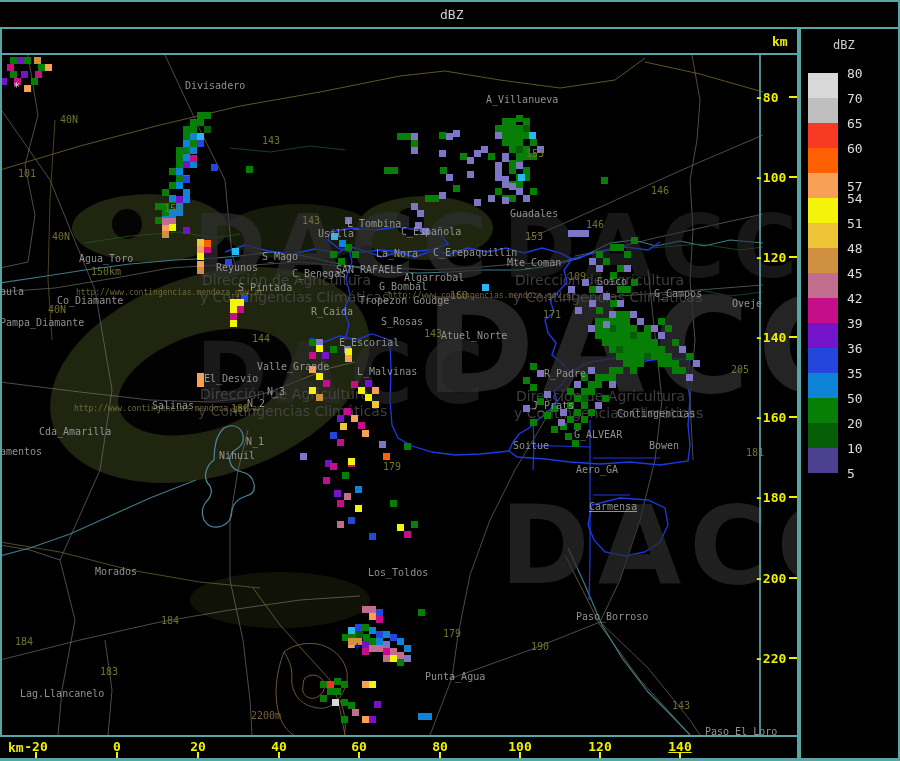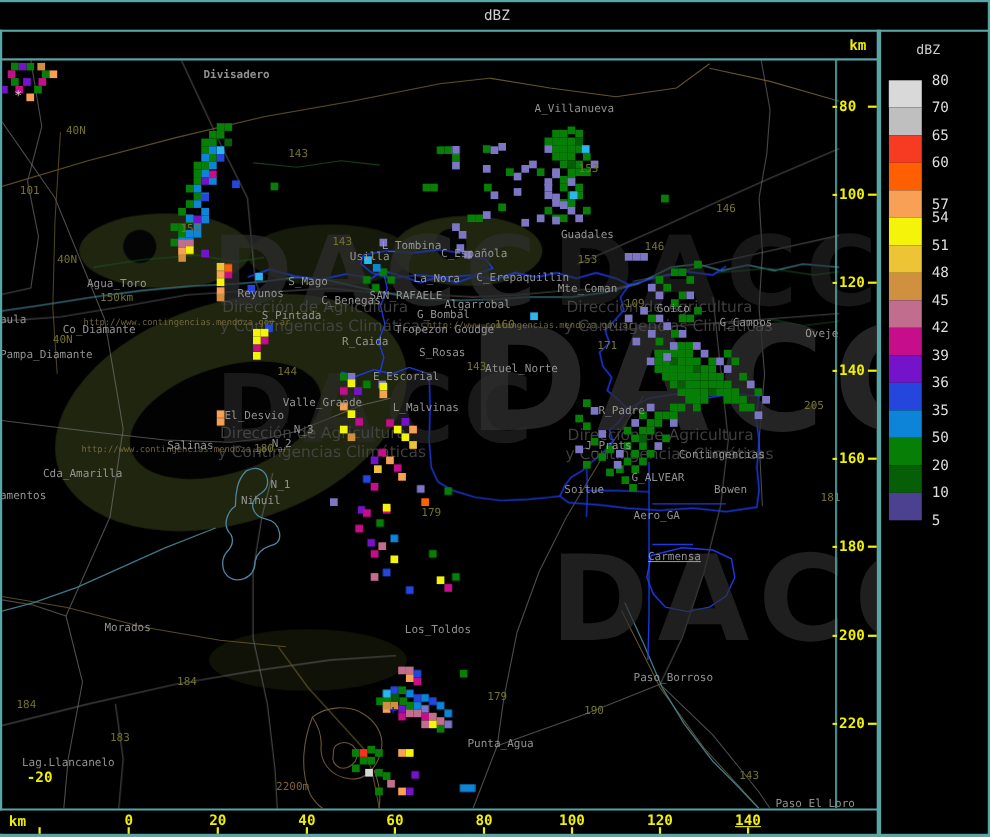--- a/index.html
+++ b/index.html
@@ -561,21 +561,21 @@
         <div class="echo" style="left: 162px; top: 231px; width: 7px; height: 7px; background: rgb(207, 145, 63);"></div>
         <div class="echo" style="left: 197px; top: 267px; width: 7px; height: 7px; background: rgb(207, 145, 63);"></div>
         <div class="echo" style="left: 316px; top: 394px; width: 7px; height: 7px; background: rgb(207, 145, 63);"></div>
         <div class="echo" style="left: 355px; top: 638px; width: 7px; height: 7px; background: rgb(207, 145, 63);"></div>
         <div class="echo" style="left: 348px; top: 638px; width: 7px; height: 7px; background: rgb(207, 145, 63);"></div>
         <div class="echo" style="left: 34px; top: 57px; width: 7px; height: 7px; background: rgb(207, 145, 63);"></div>
         <div class="echo" style="left: 327px; top: 681px; width: 7px; height: 7px; background: rgb(245, 52, 31);"></div>
         <div class="echo" style="left: 332px; top: 699px; width: 7px; height: 7px; background: rgb(216, 216, 216);"></div>
       </div>
     <div id="label-layer">
-        <div class="abs place-label" style="left: 185px; top: 63px; font-weight: bold;">Divisadero</div>
+        <div class="abs place-label" style="left: 185px; top: 80px;">Divisadero</div>
         <div class="abs place-label" style="left: 486px; top: 94px;">A_Villanueva</div>
         <div class="abs place-label" style="left: 510px; top: 208px;">Guadales</div>
         <div class="abs place-label" style="left: 347px; top: 218px;">L_Tombina</div>
         <div class="abs place-label" style="left: 318px; top: 228px;">Usilla</div>
         <div class="abs place-label" style="left: 401px; top: 226px;">C_Española</div>
         <div class="abs place-label" style="left: 376px; top: 248px;">La_Nora</div>
         <div class="abs place-label" style="left: 433px; top: 247px;">C_Erepaquillin</div>
         <div class="abs place-label" style="left: 507px; top: 257px;">Mte_Coman</div>
         <div class="abs place-label" style="left: 262px; top: 251px;">S_Mago</div>
         <div class="abs place-label" style="left: 216px; top: 262px;">Reyunos</div>
@@ -680,21 +680,21 @@
     <div class="y-label" style="left: 755px; top: 330px;">-140</div>
     <div class="y-dash" style="left: 789px; top: 336px;"></div>
     <div class="y-label" style="left: 755px; top: 410px;">-160</div>
     <div class="y-dash" style="left: 789px; top: 416px;"></div>
     <div class="y-label" style="left: 755px; top: 490px;">-180</div>
     <div class="y-dash" style="left: 789px; top: 496px;"></div>
     <div class="y-label" style="left: 755px; top: 571px;">-200</div>
     <div class="y-dash" style="left: 789px; top: 577px;"></div>
     <div class="y-label" style="left: 755px; top: 651px;">-220</div>
     <div class="y-dash" style="left: 789px; top: 657px;"></div>
-    <div class="x-label" style="left: 36px; top: 700px;">-20</div>
+    <div class="x-label" style="left: 36px; top: 739px;">-20</div>
     <div class="x-tick" style="left: 36px; top: 752px;"></div>
     <div class="x-label" style="left: 117px; top: 739px;">0</div>
     <div class="x-tick" style="left: 117px; top: 752px;"></div>
     <div class="x-label" style="left: 198px; top: 739px;">20</div>
     <div class="x-tick" style="left: 198px; top: 752px;"></div>
     <div class="x-label" style="left: 279px; top: 739px;">40</div>
     <div class="x-tick" style="left: 279px; top: 752px;"></div>
     <div class="x-label" style="left: 359px; top: 739px;">60</div>
     <div class="x-tick" style="left: 359px; top: 752px;"></div>
     <div class="x-label" style="left: 440px; top: 739px;">80</div>

